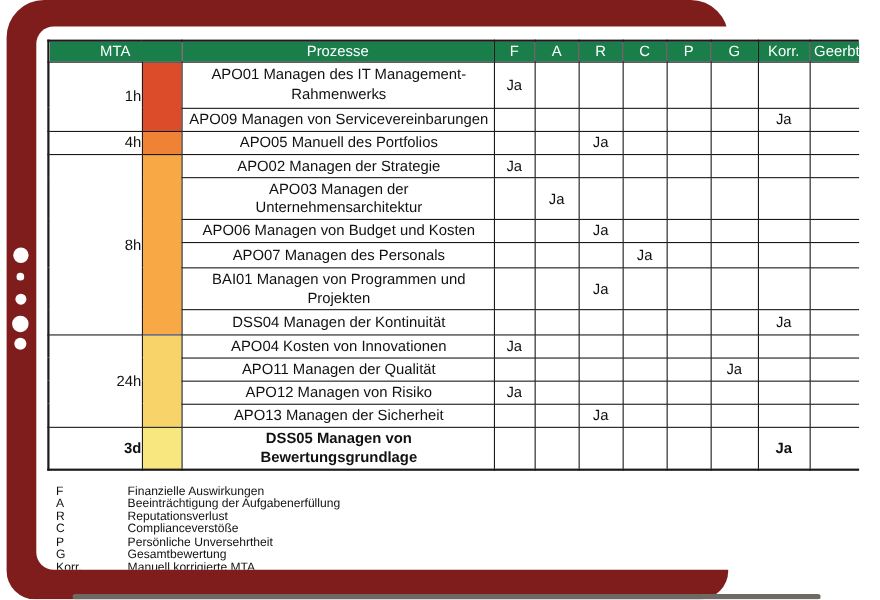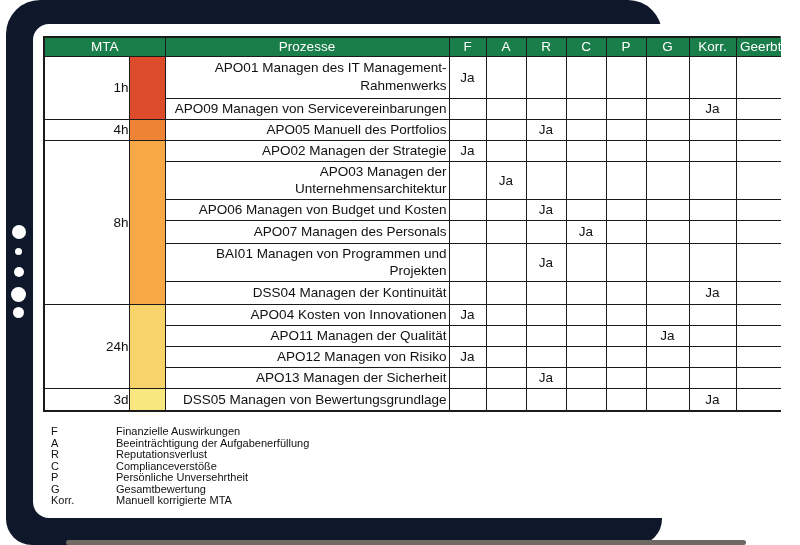--- a/index.html
+++ b/index.html
@@ -1,20 +1,20 @@
 <!DOCTYPE html>
 <html style="--header-bg: #1A7E4B; --header-text: #FFFFFF;"><head>
 <meta charset="utf-8">
 <style>
   html,body{margin:0;padding:0;background:#ffffff;}
   .page{position:relative;width:800px;height:545px;background:#ffffff;overflow:hidden;
         font-family:"Liberation Sans", sans-serif;}
   
   .frame{position:absolute;left:6px;top:0;width:656px;height:545px;
-         background:#0f172a;border-radius:34px 34px 26px 26px;}
+         background:#7f1d1d;border-radius:34px 34px 26px 26px;}
   .frame-dot{position:absolute;background:#ffffff;border-radius:50%;}
   .dot1{left:6px; top:225px; width:14px;height:14px;}
   .dot2{left:9px; top:248px; width:7px; height:7px;}
   .dot3{left:8px; top:267px; width:10px;height:10px;}
   .dot4{left:5px; top:287px; width:15px;height:15px;}
   .dot5{left:7px; top:307px; width:11px;height:11px;}
   .frame-base{position:absolute;left:60px;bottom:0;width:680px;height:5px;
               background:#6e6a63;border-radius:3px;}
   
   .screen{position:absolute;left:27px;top:24px;width:748px;height:494px;
@@ -25,24 +25,24 @@
         border:2px solid #1b1b1b;font-size:13.5px;color:#111;}
   th,td{border:1px solid #1b1b1b;padding:0;overflow:hidden;}
   thead tr{height:19px;}
   thead th{background:var(--header-bg,#1a7e4b);color:var(--header-text,#fff);
            font-weight:normal;font-size:13.5px;text-align:center;}
   tbody tr{height:21px;}
   tbody tr:nth-child(1){height:42px;}
   tbody tr:nth-child(7){height:23px;}
   tbody tr:nth-child(8){height:32px;padding-left:13px;}
   tbody tr:nth-child(9){height:23px;}
-  tbody tr:nth-child(14){height:23px;}
+  tbody tr:nth-child(14){height:23px;font-weight:bold;}
   td.mta{text-align:right;vertical-align:middle;}
   td.swatch{padding:0;}
-  td.process{text-align:right;padding:1px 2px 1px 4px;vertical-align:middle;line-height:1.3;}
+  td.process{text-align:center;padding:1px 2px 1px 4px;vertical-align:middle;line-height:1.3;}
   td.mark{text-align:center;vertical-align:middle;}
   
   .caption{margin-top:5px;padding-left:112px;font-size:11px;font-weight:bold;color:#111;}
   .legend{margin-top:14px;padding-left:8px;font-size:11px;line-height:11.5px;color:#111;}
   .legend-row{display:flex;}
   .legend-key{width:65px;flex:0 0 65px;}
   .legend-label{flex:1;}
 </style>
 </head>
 <body>

